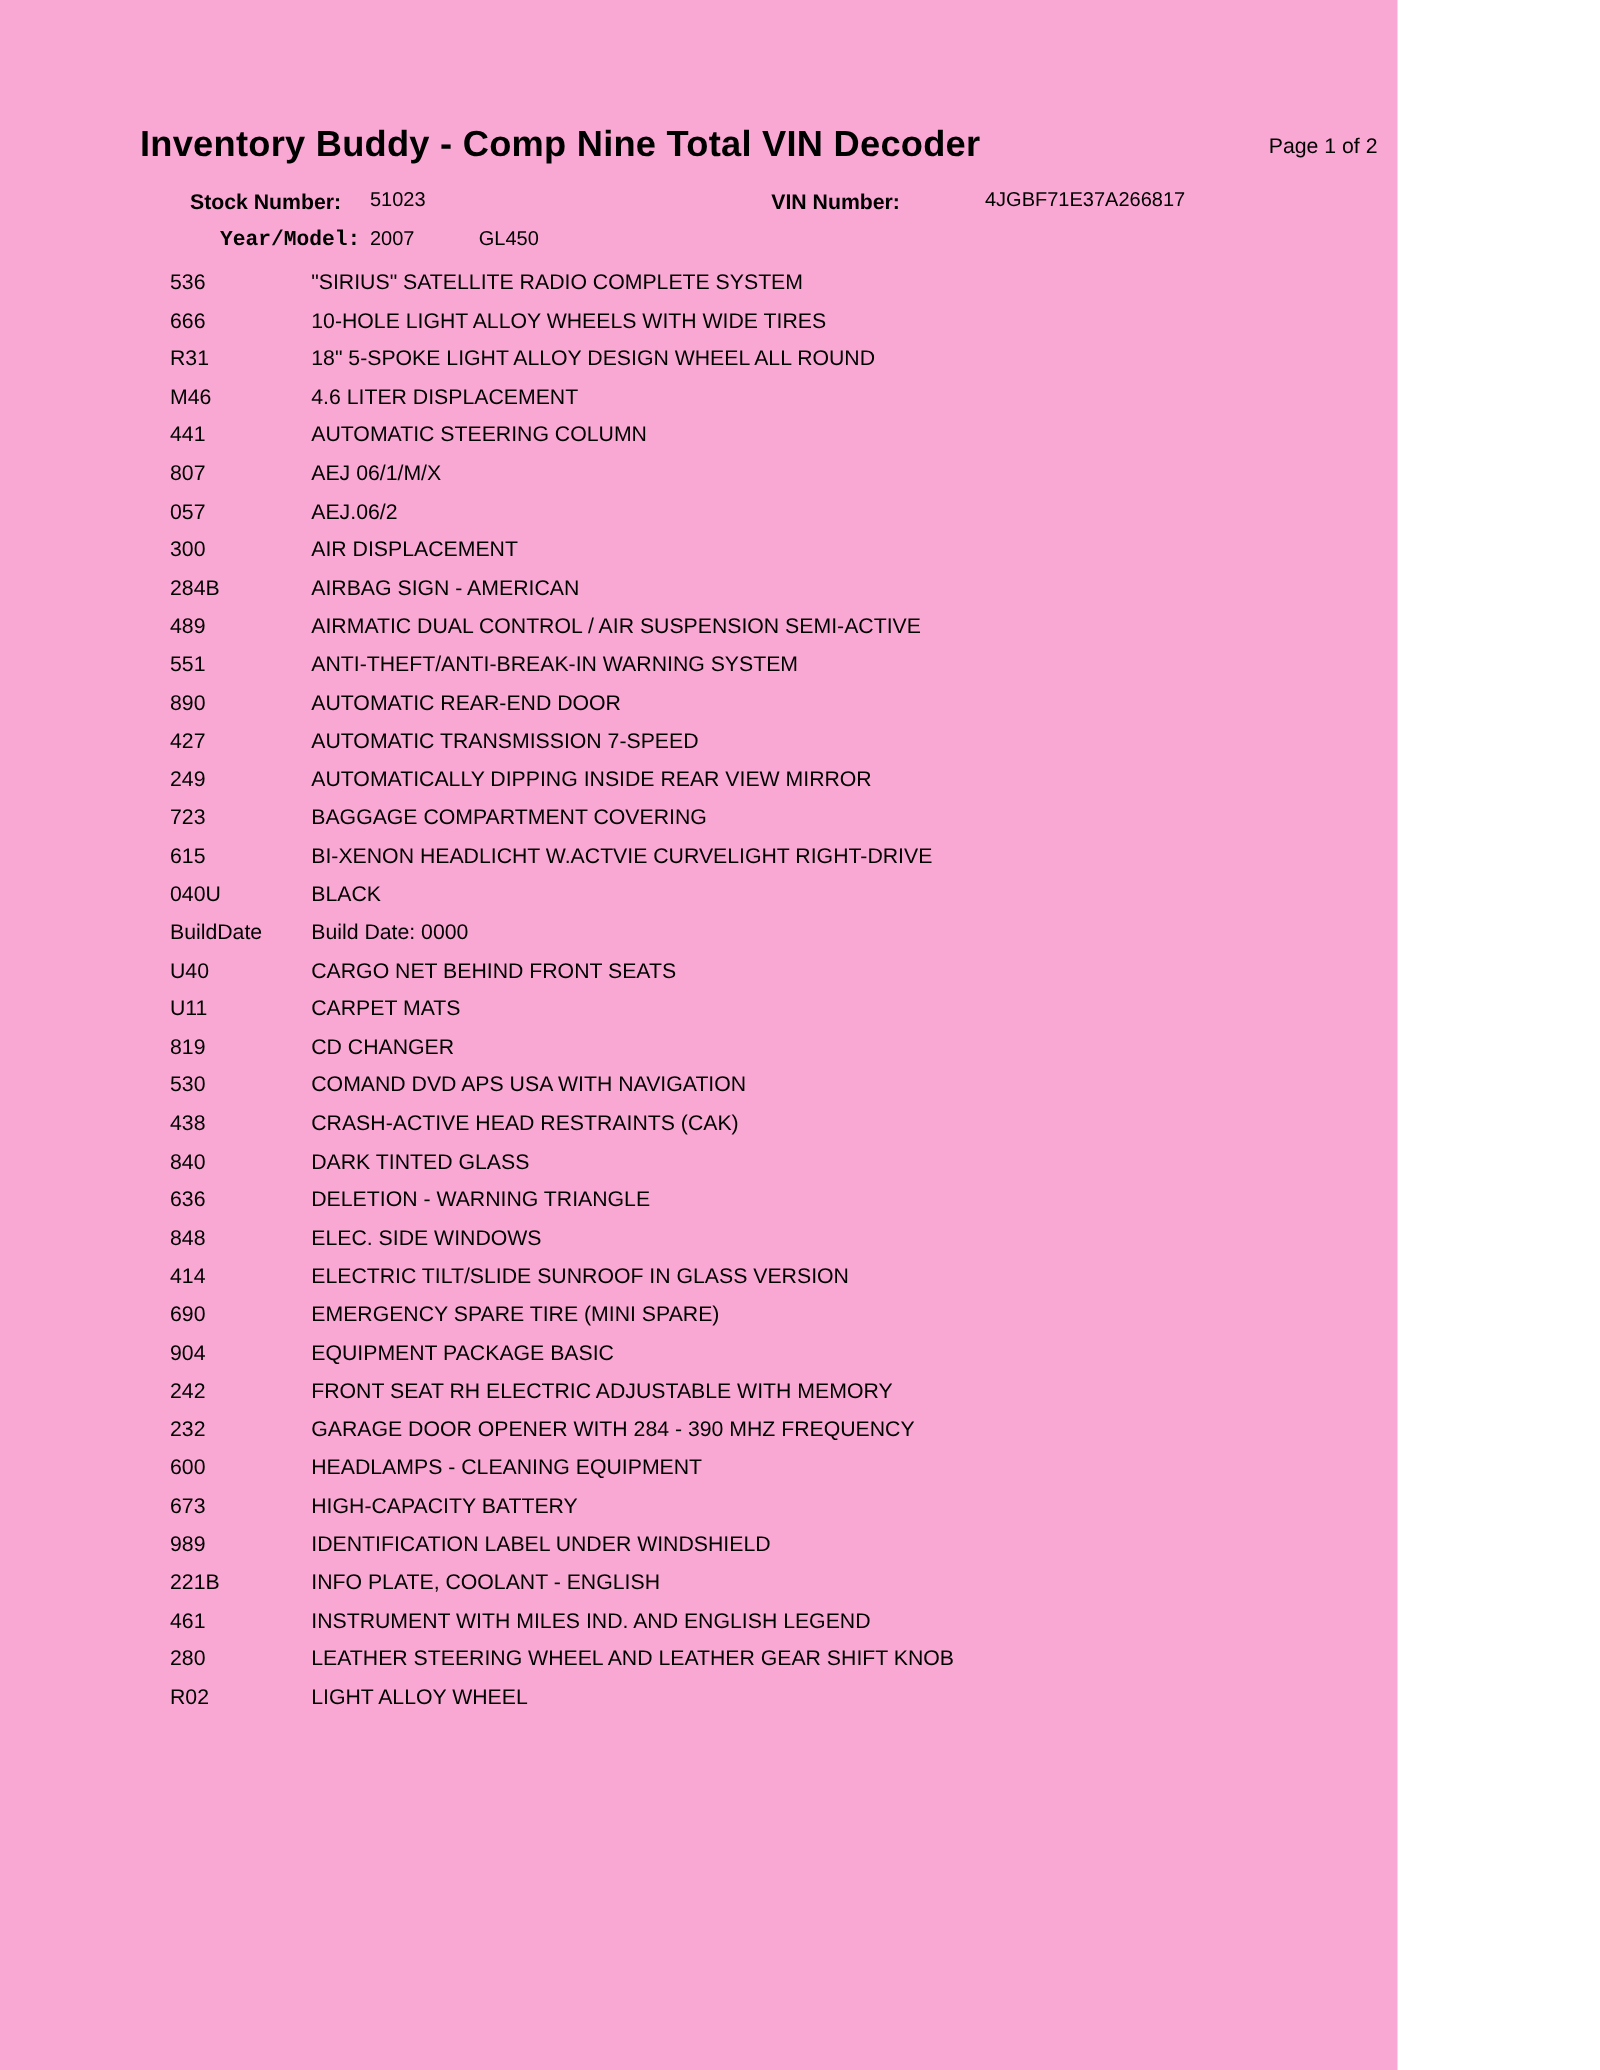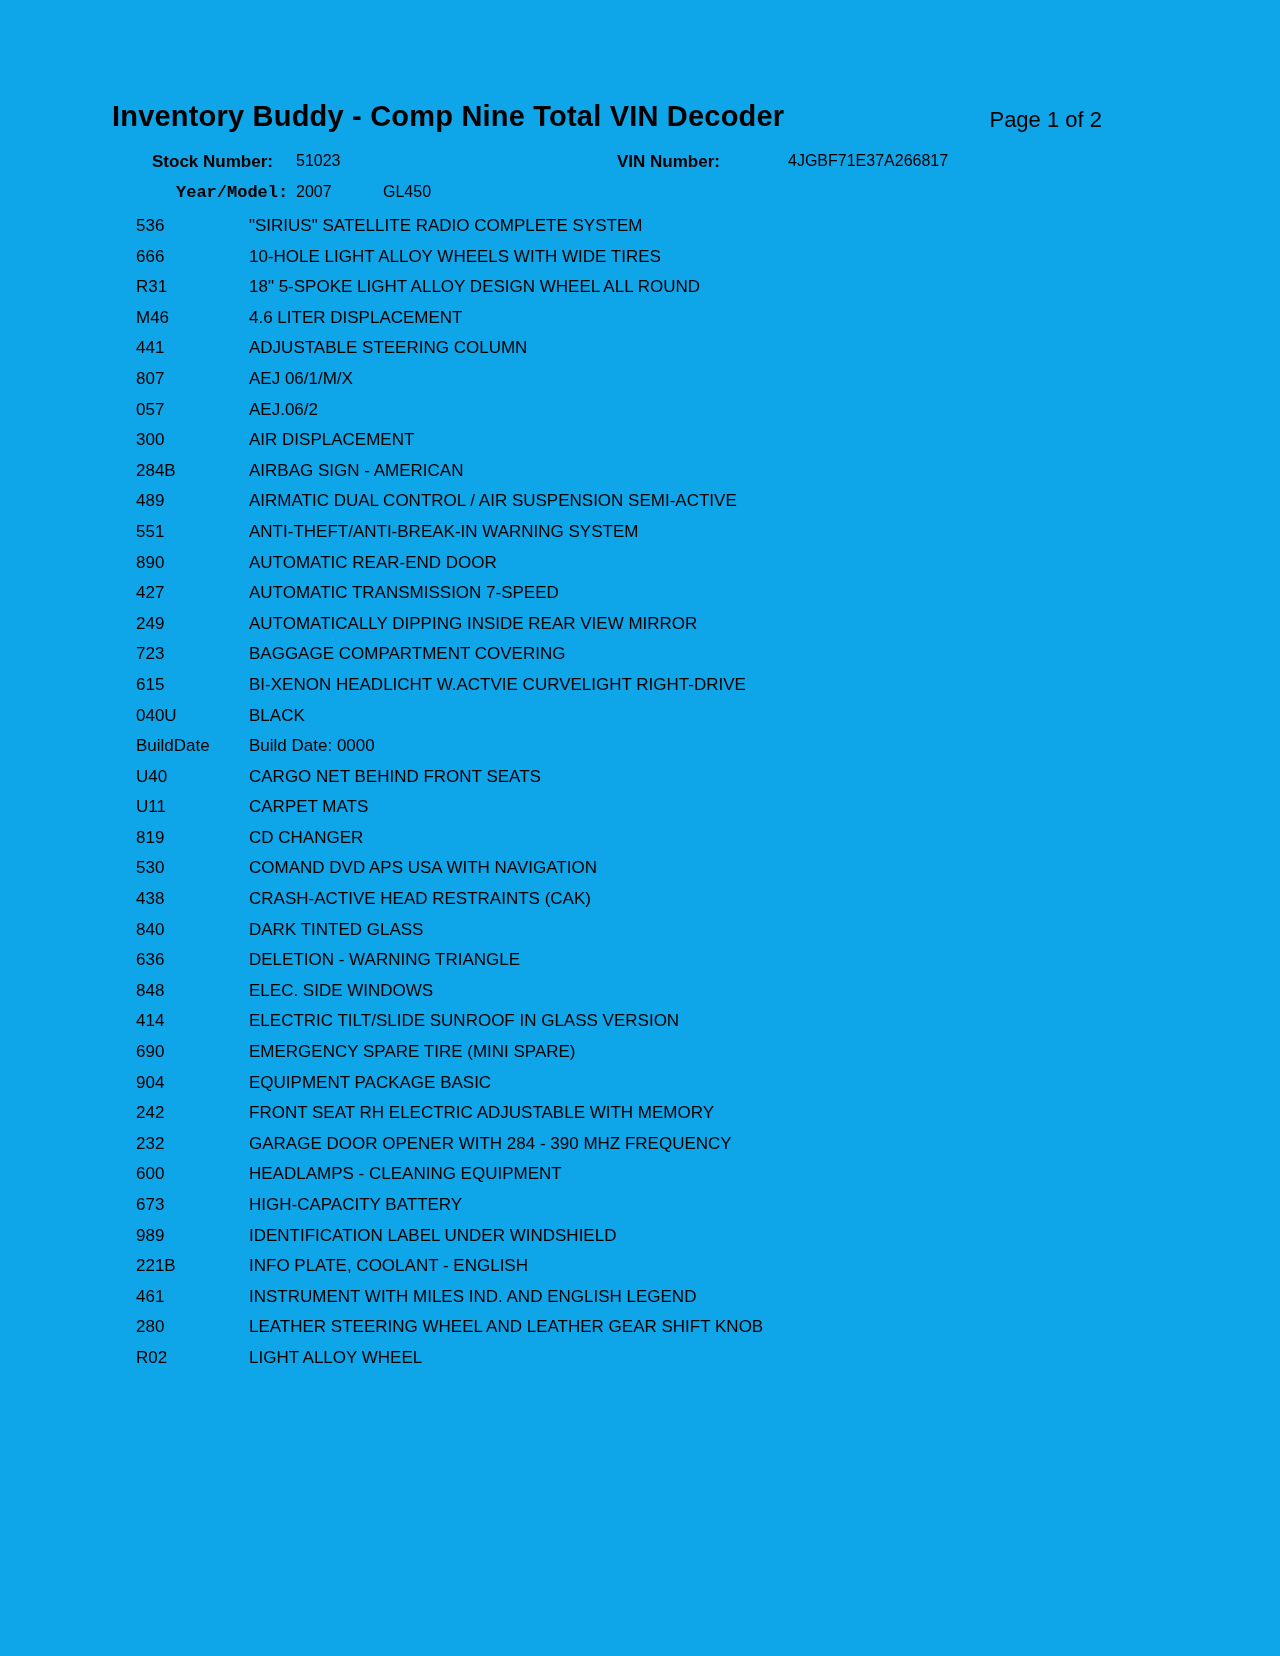--- a/index.html
+++ b/index.html
@@ -6,24 +6,24 @@
     margin: 0;
     padding: 0;
     background: #ffffff;
   }
   body {
     font-family: "Liberation Sans", sans-serif;
     color: #000000;
   }
   .page {
     position: relative;
-    width: 1280px;
+    width: 1118px;
     height: 1656px;
     box-sizing: border-box;
-    background: #0ea5e9;
+    background: #f9a8d4;
     overflow: hidden;
   }
   .header {
     position: absolute;
     top: 100px;
     left: 0;
     width: 1280px;
   }
   .title-row {
     position: relative;
@@ -35,21 +35,21 @@
     top: 0;
     font-size: 29px;
     font-weight: bold;
     letter-spacing: 0.2px;
     white-space: nowrap;
   }
   .page-indicator {
     position: absolute;
     right: 178px;
     top: 7px;
-    font-size: 22px;
+    font-size: 17px;
     white-space: nowrap;
   }
   .meta {
     position: relative;
     margin-top: 12px;
     height: 60px;
   }
   .meta-label {
     font-size: 17px;
     font-weight: bold;
@@ -126,21 +126,21 @@
       <div class="option-row">
         <span class="opt-code">R31</span>
         <span class="opt-desc">18" 5-SPOKE LIGHT ALLOY DESIGN WHEEL ALL ROUND</span>
       </div>
       <div class="option-row">
         <span class="opt-code">M46</span>
         <span class="opt-desc">4.6 LITER DISPLACEMENT</span>
       </div>
       <div class="option-row">
         <span class="opt-code">441</span>
-        <span class="opt-desc">ADJUSTABLE STEERING COLUMN</span>
+        <span class="opt-desc">AUTOMATIC STEERING COLUMN</span>
       </div>
       <div class="option-row">
         <span class="opt-code">807</span>
         <span class="opt-desc">AEJ 06/1/M/X</span>
       </div>
       <div class="option-row">
         <span class="opt-code">057</span>
         <span class="opt-desc">AEJ.06/2</span>
       </div>
       <div class="option-row">

